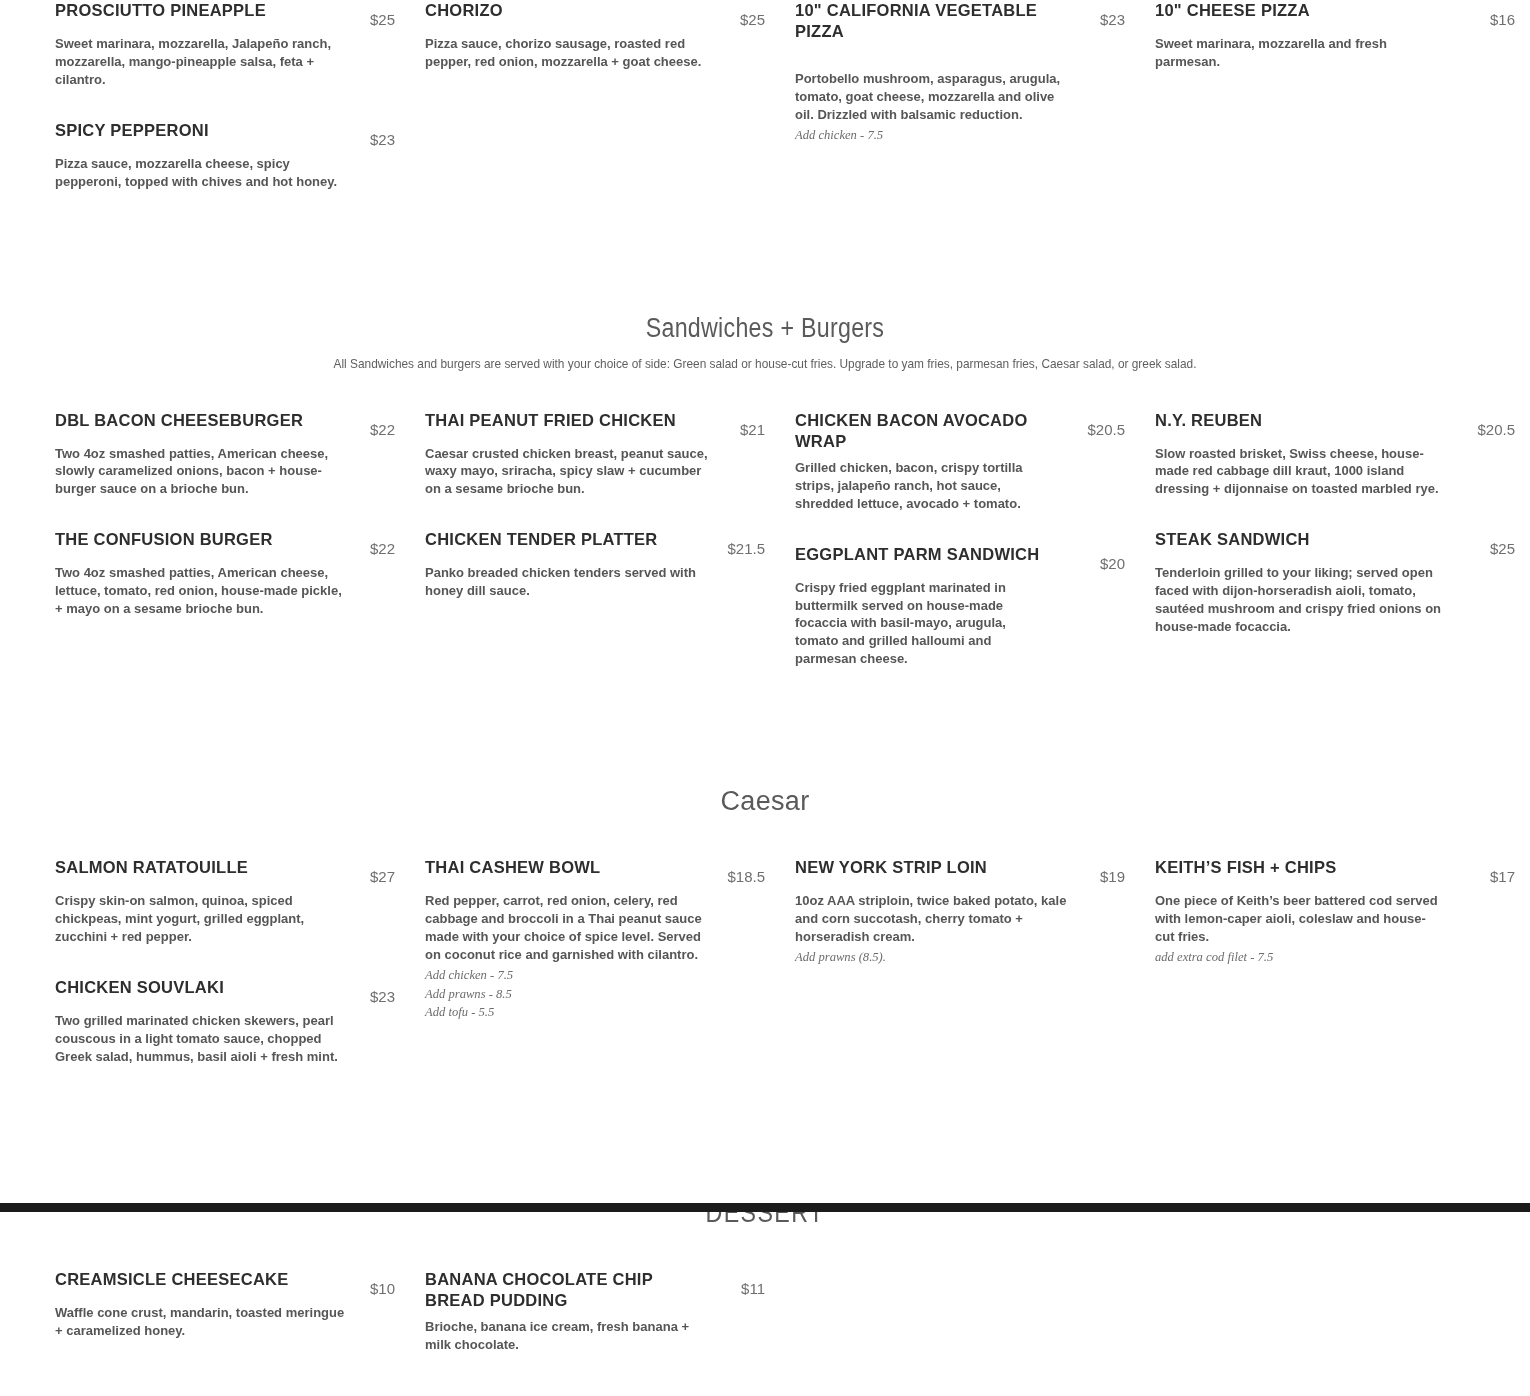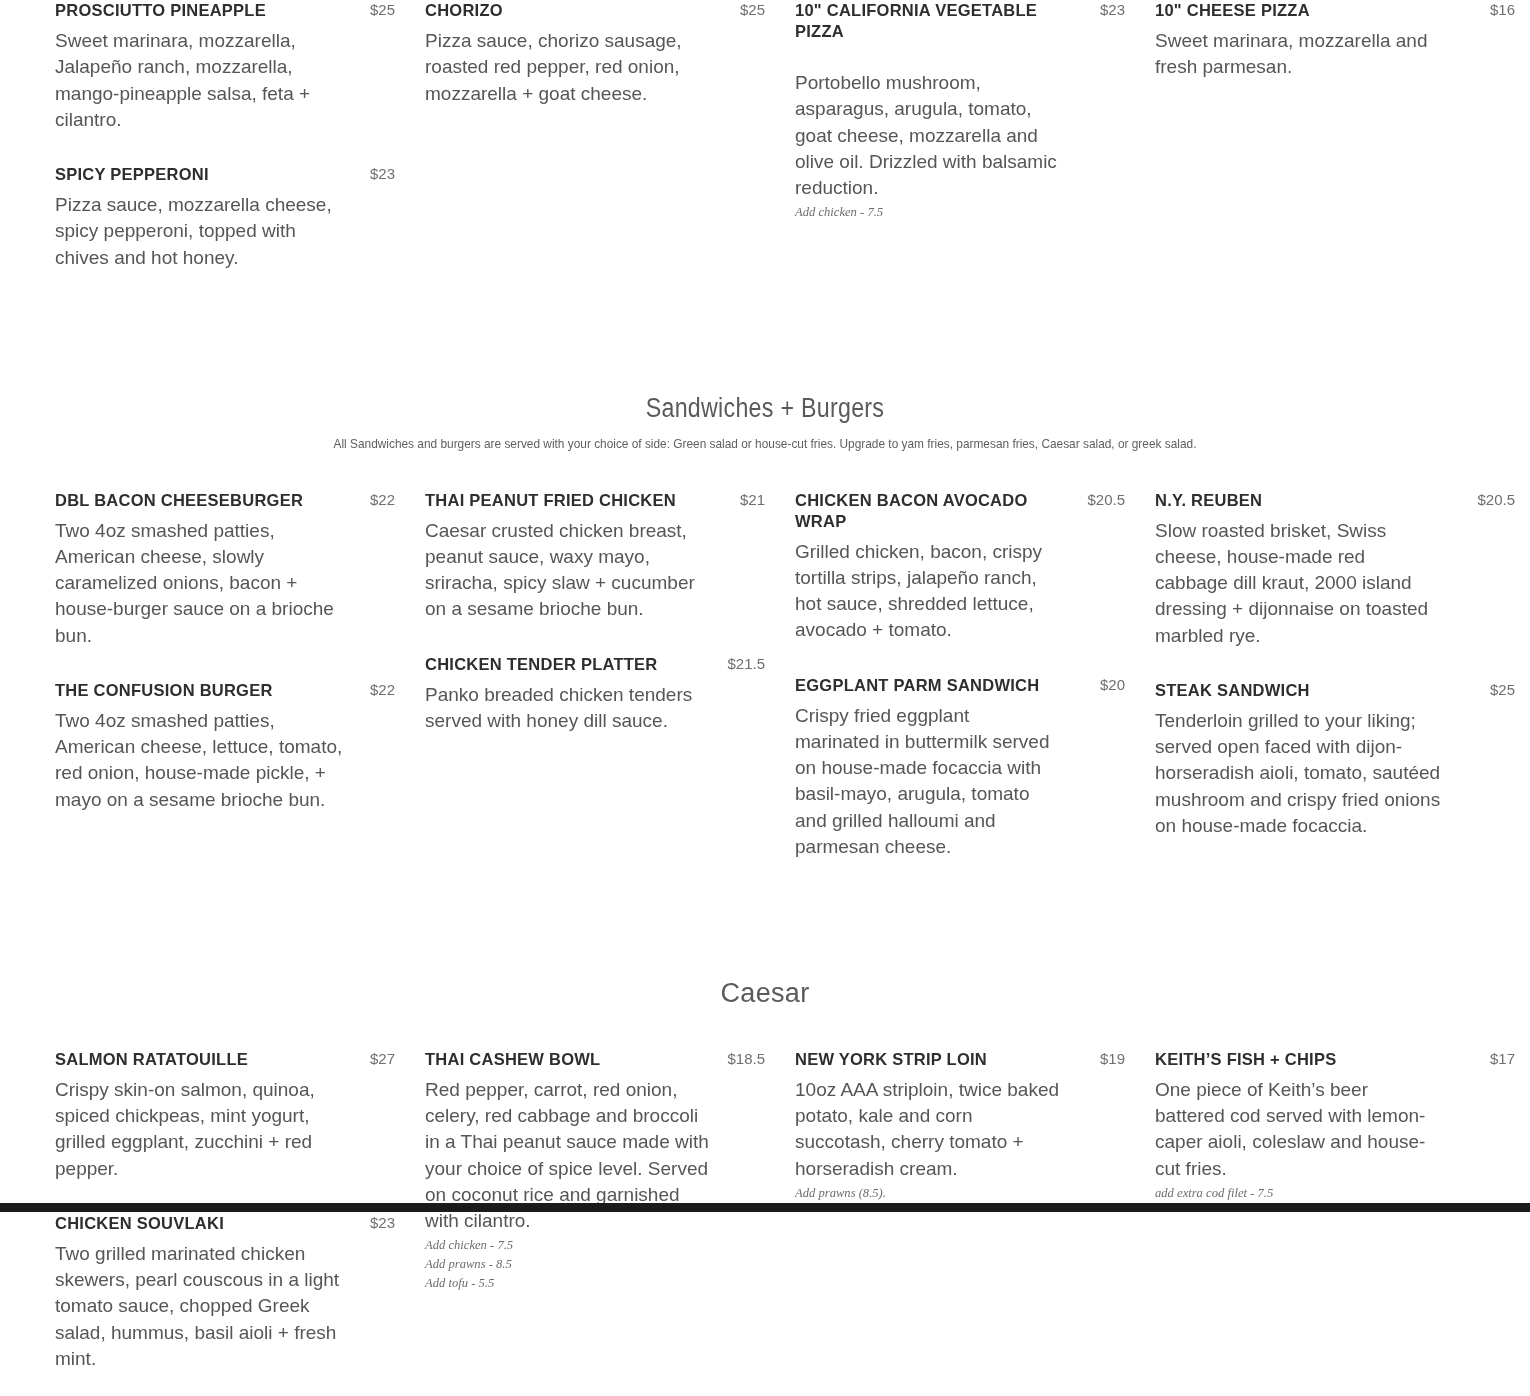--- a/index.html
+++ b/index.html
@@ -50,28 +50,28 @@
     line-height: 1.28;
     text-transform: uppercase;
     max-width: 272px;
   }
   .item-price {
     font-size: 15px;
     font-weight: 400;
     color: #6f6f6f;
     white-space: nowrap;
     flex: 0 0 auto;
-    padding-top: 1px;
+    padding-top: 11px;
   }
   .item-desc {
     margin-top: 7px;
-    font-size: 19px;
+    font-size: 13px;
     line-height: 1.38;
     color: #565656;
-    font-weight: 400;
+    font-weight: 700;
     max-width: 292px;
   }
   .item-addons { margin-top: 2px; font-family: Liberation Serif, serif; }
   .addon {
     font-size: 12.6px;
     font-style: italic;
     color: #6c6c6c;
     line-height: 1.5;
   }
   .item.gap-desc .item-desc { margin-top: 28px; }
@@ -237,21 +237,21 @@
         <div class="item-desc" style="max-width:255px">Crispy fried eggplant marinated in buttermilk served on house-made focaccia with basil-mayo, arugula, tomato and grilled halloumi and parmesan cheese.</div>
       </div>
     </div>
 
     <div class="col">
       <div class="item">
         <div class="item-head">
           <div class="item-name">N.Y. REUBEN</div>
           <div class="item-price">$20.5</div>
         </div>
-        <div class="item-desc" style="max-width:285px">Slow roasted brisket, Swiss cheese, house-made red cabbage dill kraut, 2000 island dressing + dijonnaise on toasted marbled rye.</div>
+        <div class="item-desc" style="max-width:285px">Slow roasted brisket, Swiss cheese, house-made red cabbage dill kraut, 1000 island dressing + dijonnaise on toasted marbled rye.</div>
       </div>
       <div class="item">
         <div class="item-head">
           <div class="item-name">STEAK SANDWICH</div>
           <div class="item-price">$25</div>
         </div>
         <div class="item-desc" style="max-width:290px">Tenderloin grilled to your liking; served open faced with dijon-horseradish aioli, tomato, sautéed mushroom and crispy fried onions on house-made focaccia.</div>
       </div>
     </div>
 

